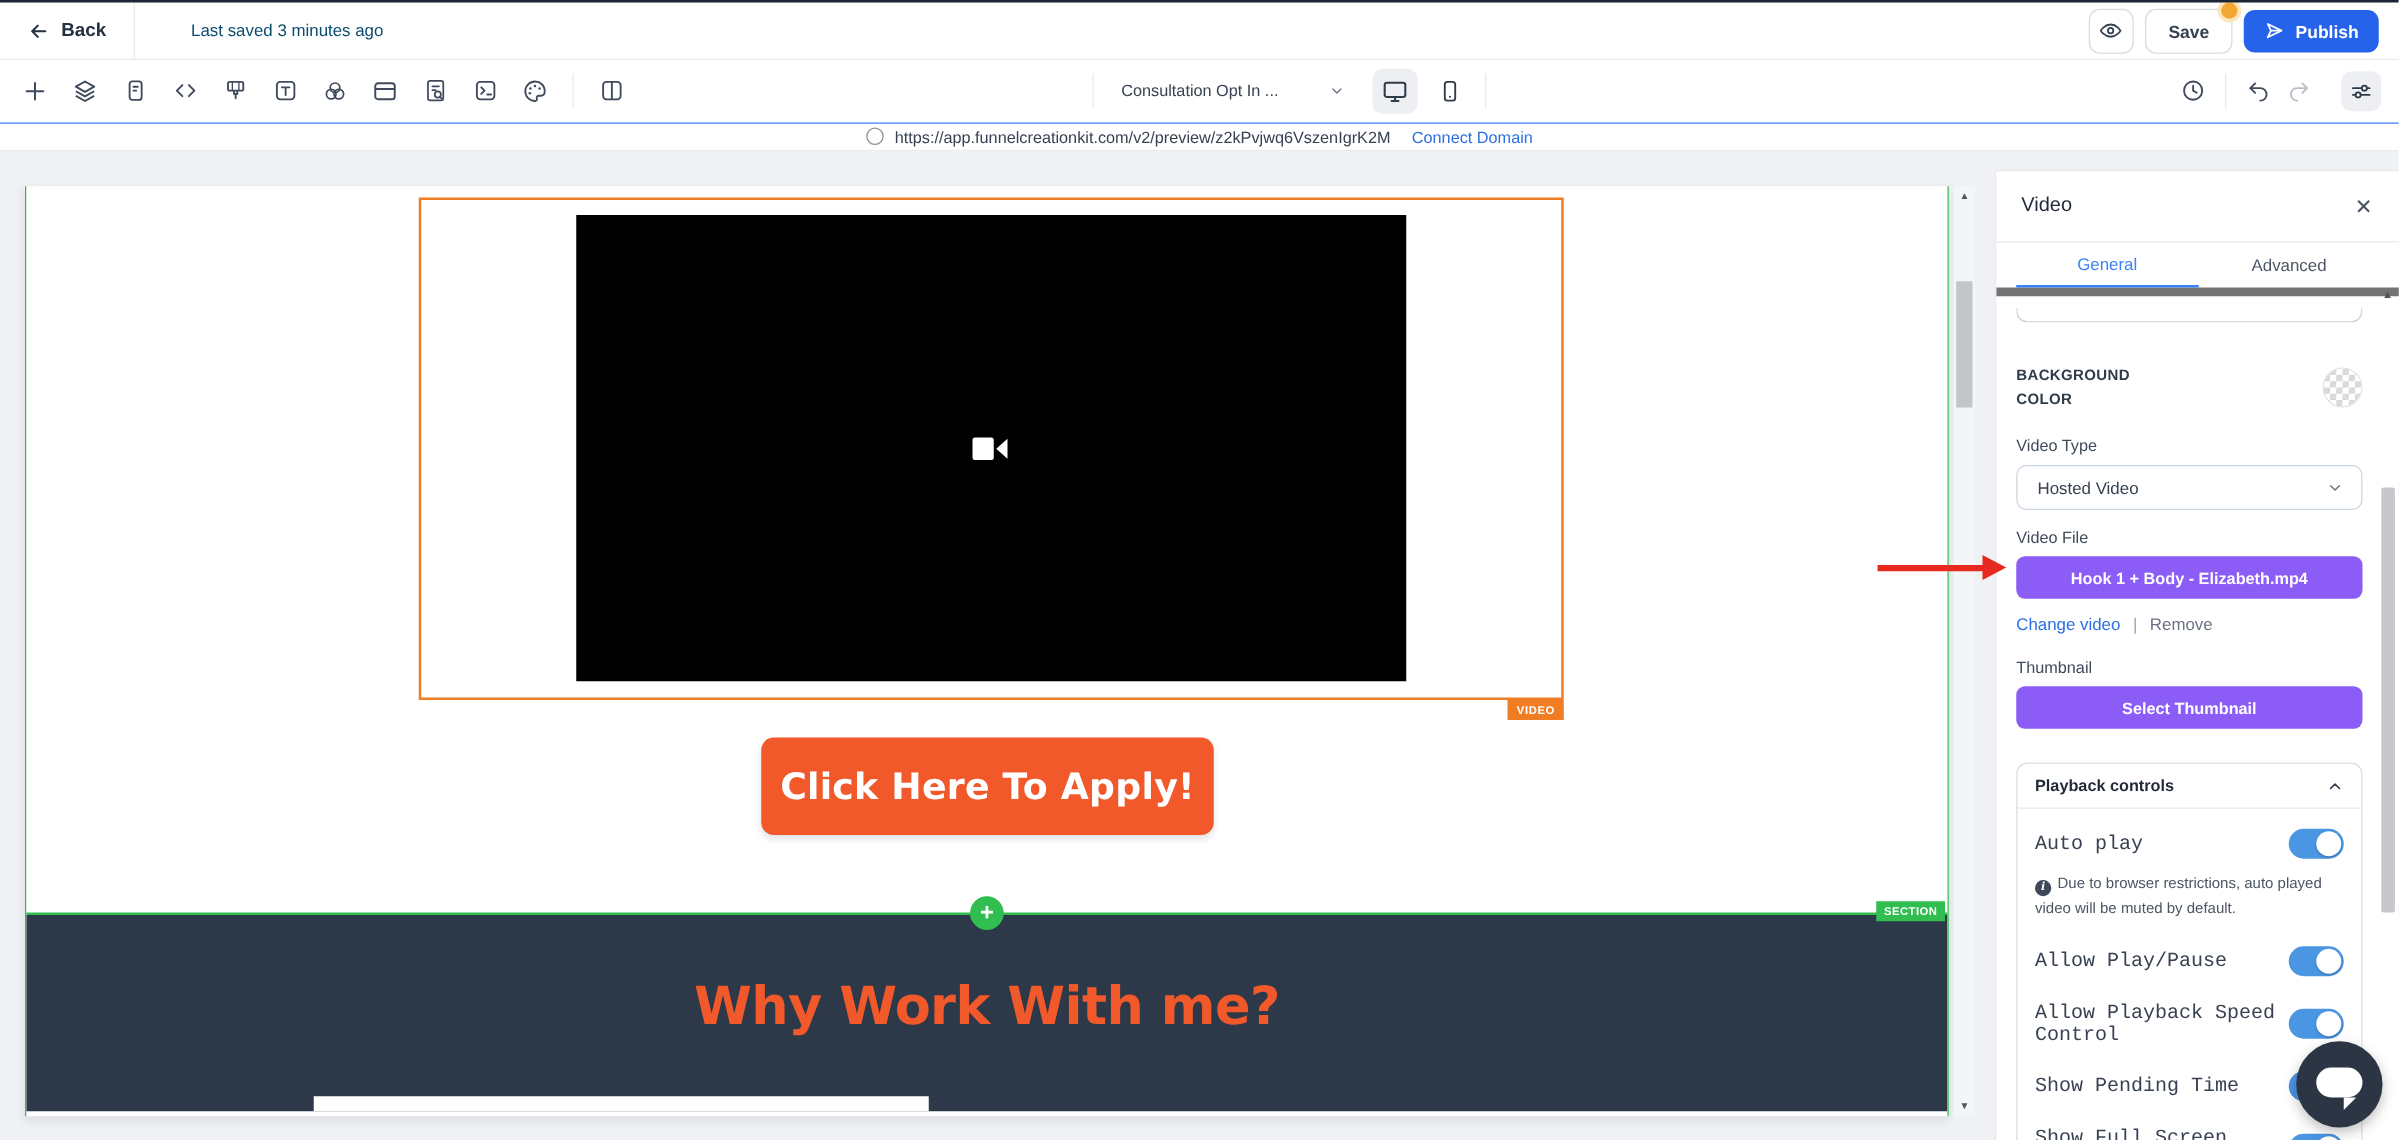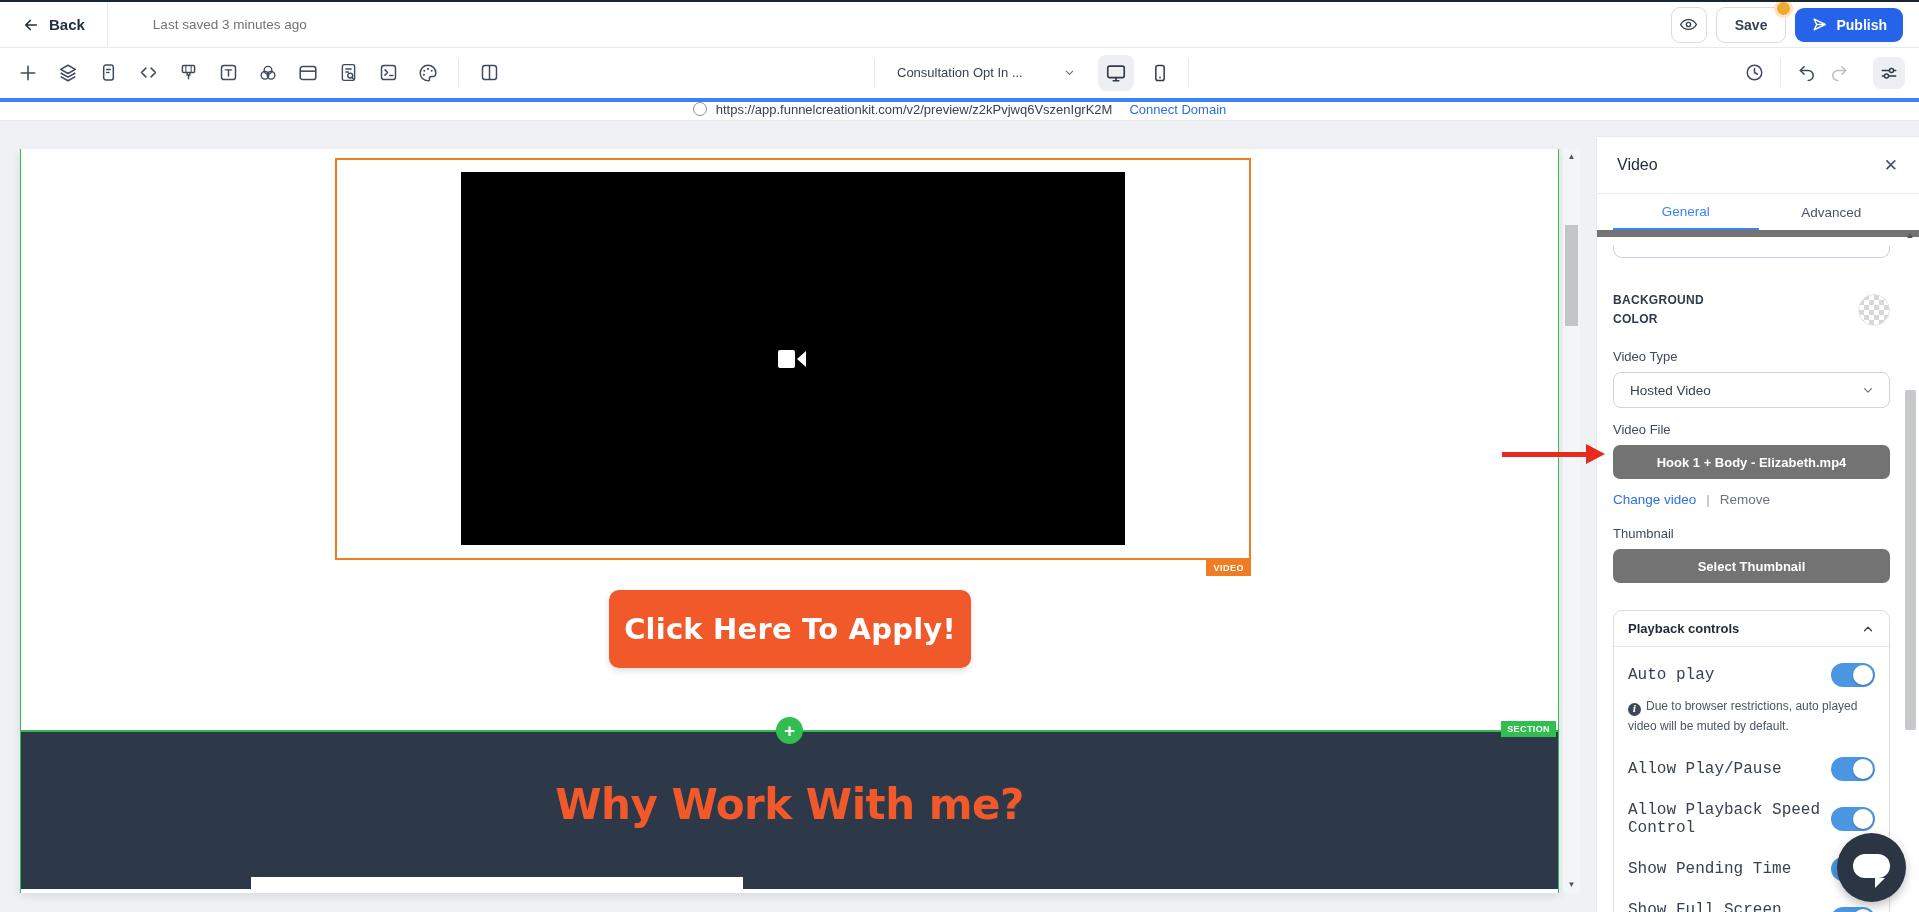--- a/index.html
+++ b/index.html
@@ -6,34 +6,34 @@
     font-family:"Liberation Sans",sans-serif;}
   .app{position:relative;width:1919px;height:740px;background:#eff1f4;}
   .top-edge{position:absolute;left:0;top:0;width:100%;height:2px;background:#1b2634;z-index:50;}
 
   
   .topbar{position:absolute;left:0;top:2px;width:100%;height:45px;background:#fff;
     border-bottom:1px solid #e8eaec;display:flex;align-items:center;z-index:10;}
   .back-wrap{display:flex;align-items:center;gap:9px;padding:0 22px;height:100%;cursor:pointer;}
   .back-label{font-size:15px;font-weight:700;color:#23303f;}
   .tb-divider{width:1px;height:45px;background:#e8eaec;}
-  .saved{font-size:13.5px;color:#737373;margin-left:20px;padding-left:25px;}
+  .saved{font-size:13.5px;color:#0c4a6e;margin-left:20px;padding-left:25px;}
   .topbar-right{margin-left:auto;display:flex;align-items:center;gap:9px;padding-right:16px;}
   .icon-btn{width:34px;height:34px;border:1px solid #d8dce1;border-radius:9px;background:#fff;
     display:flex;align-items:center;justify-content:center;cursor:pointer;}
   .save-btn{position:relative;height:34px;padding:0 18px;border:1px solid #d8dce1;border-radius:9px;
     background:#fff;font-size:14px;font-weight:600;color:#374151;display:flex;align-items:center;cursor:pointer;}
   .save-dot{position:absolute;right:-5px;top:-6px;width:13px;height:13px;border-radius:50%;
     background:#f2a735;box-shadow:0 0 0 3px #fbe6bd;}
   .publish-btn{height:34px;padding:0 16px;border-radius:9px;background:#2563eb;color:#fff;
     font-size:14px;font-weight:700;display:flex;align-items:center;gap:8px;cursor:pointer;}
 
   
   .toolbar{position:absolute;left:0;top:47px;width:100%;height:51px;background:#fff;
-    border-bottom:4px solid #3b82f6;display:flex;align-items:center;z-index:9;}
+    border-bottom:1px solid #3b82f6;display:flex;align-items:center;z-index:9;}
   .tool-ic{width:40px;height:40px;display:flex;align-items:center;justify-content:center;cursor:pointer;border-radius:8px;}
   .vdiv{width:1px;height:28px;background:#e8eaec;margin:0 10px;}
   .page-select{display:flex;align-items:center;gap:40px;margin-left:12px;cursor:pointer;}
   .page-select .lbl{font-size:13px;color:#374151;}
   .device-group{display:flex;align-items:center;gap:8px;margin-left:22px;}
   .dev-btn{width:36px;height:36px;border-radius:8px;display:flex;align-items:center;justify-content:center;cursor:pointer;}
   .dev-btn.active{background:#edeff2;}
   .toolbar-right{margin-left:auto;display:flex;align-items:center;padding-right:14px;}
   .sq-btn{width:32px;height:32px;border-radius:8px;display:flex;align-items:center;justify-content:center;cursor:pointer;}
   .sq-btn.active{background:#edeff2;}
@@ -91,21 +91,21 @@
   .bgcolor-row{display:flex;align-items:center;justify-content:space-between;margin-top:33px;}
   .bgcolor-label{width:120px;font-size:12px;font-weight:700;color:#2f3a4a;letter-spacing:.3px;line-height:1.55;}
   .checker{width:30px;height:30px;border-radius:50%;border:1px solid #e3e5e8;
     background-image:linear-gradient(45deg,#d8d8d8 25%,transparent 25%,transparent 75%,#d8d8d8 75%),
       linear-gradient(45deg,#d8d8d8 25%,#fff 25%,#fff 75%,#d8d8d8 75%);
     background-size:10px 10px;background-position:0 0,5px 5px;cursor:pointer;}
   .field-label{font-size:13px;color:#3f4a5a;margin-top:21px;margin-bottom:8px;}
   .select{height:34px;border:1px solid #cbd5e1;border-radius:8px;display:flex;align-items:center;
     justify-content:space-between;padding:0 14px 0 16px;cursor:pointer;}
   .select .val{font-size:13.5px;color:#374151;}
-  .blue-btn{height:34px;border-radius:7px;background:#737373;color:#fff;font-size:13px;font-weight:700;
+  .blue-btn{height:34px;border-radius:7px;background:#8b5cf6;color:#fff;font-size:13px;font-weight:700;
     display:flex;align-items:center;justify-content:center;cursor:pointer;}
   .links-row{display:flex;align-items:center;gap:10px;margin-top:13px;font-size:13.5px;}
   .link-blue{color:#2b6fe4;cursor:pointer;}
   .link-sep{color:#9ca3af;}
   .link-gray{color:#6b7280;cursor:pointer;}
   .pb-box{margin-top:27px;border:1px solid #d9dde3;border-radius:9px;}
   .pb-head{display:flex;align-items:center;justify-content:space-between;padding:10px 14px;
     border-bottom:1px solid #e6e8eb;cursor:pointer;}
   .pb-title{font-size:13px;font-weight:700;color:#1f2937;}
   .pb-body{padding:16px 14px 18px 14px;}

